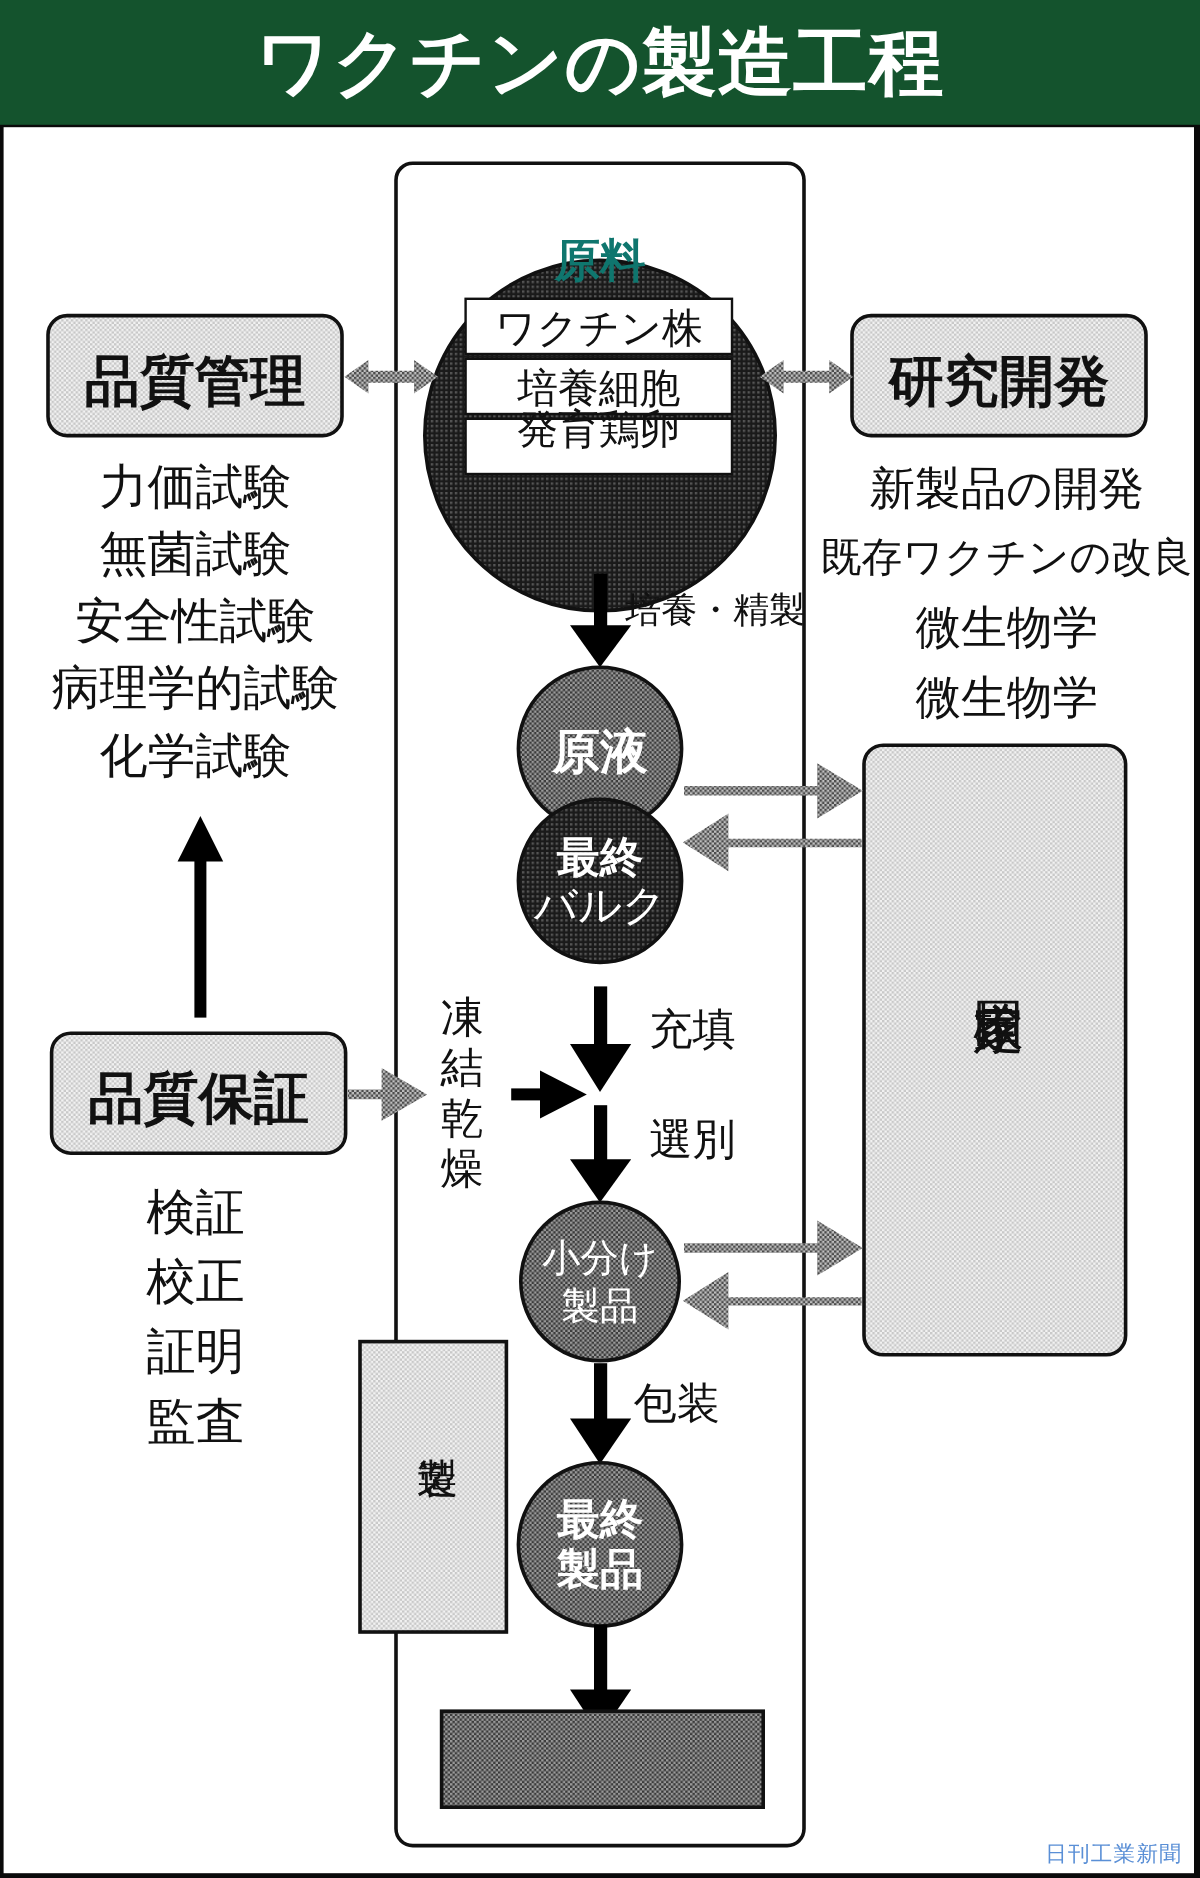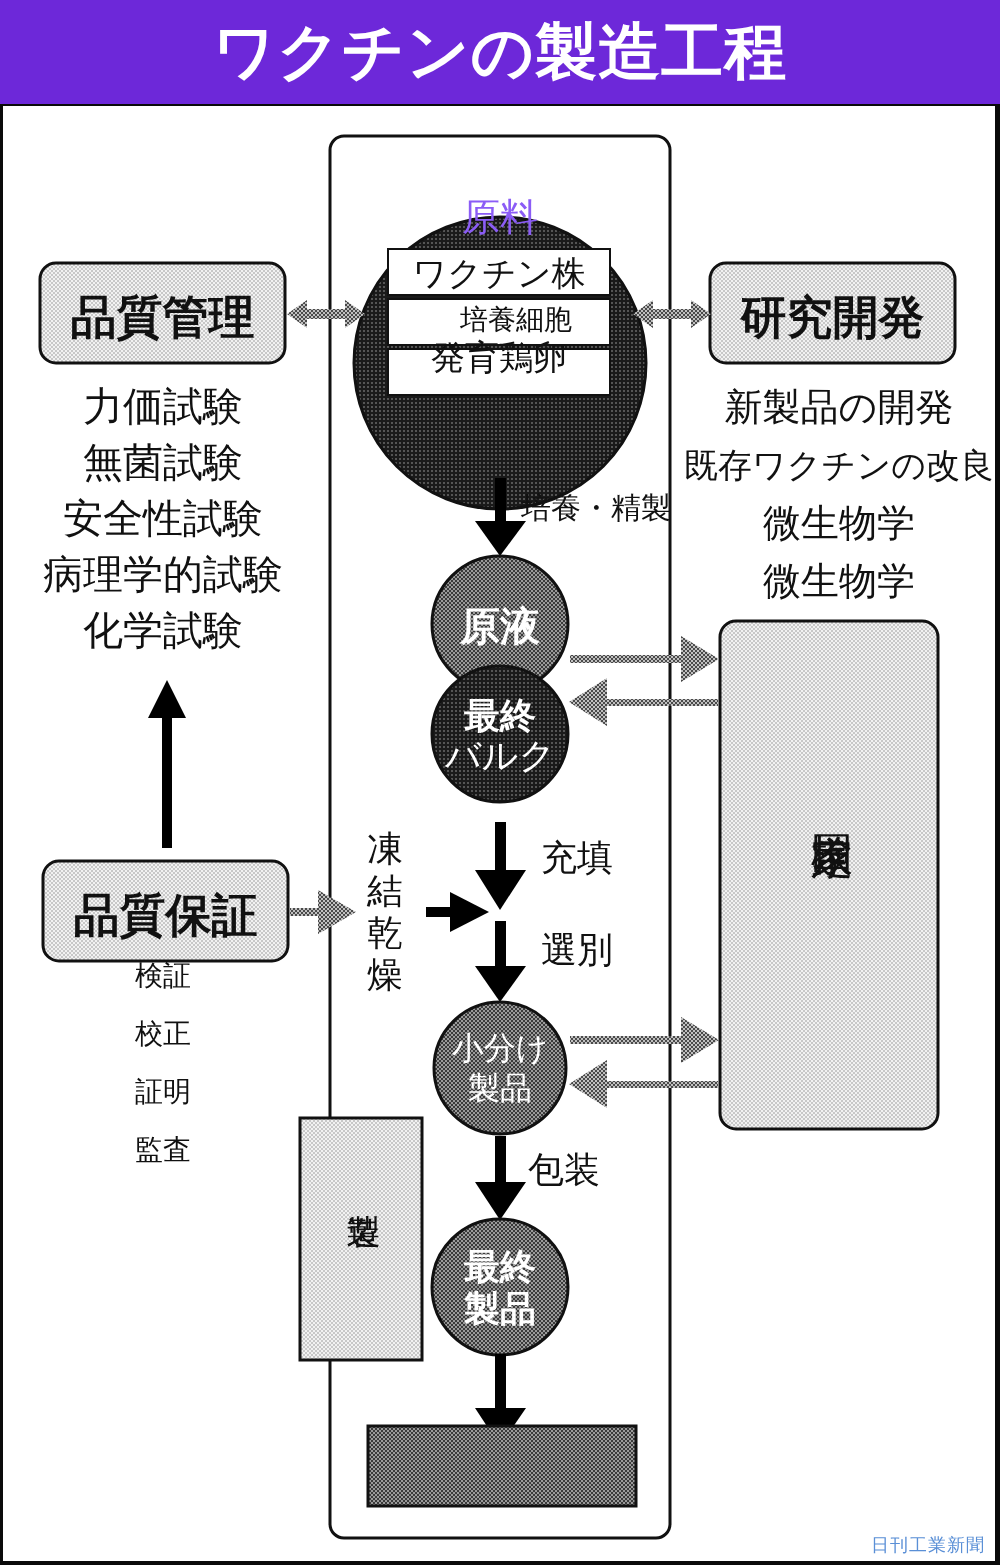--- a/index.html
+++ b/index.html
@@ -1,19 +1,19 @@
 <!DOCTYPE html>
 <html><head>
 <meta charset="utf-8">
 <style>
   html, body { margin: 0; padding: 0; background: #222; }
   body { width: 1000px; height: 1565px; position: relative; overflow: hidden;
          font-family: "DejaVu Sans", "Liberation Sans", sans-serif; }
   #frame { position: absolute; left: 0; top: 0; width: 1000px; height: 1565px; background: #0a0a0a; }
-  #title-bar { position: absolute; left: 0; top: 0; width: 1000px; height: 104px; background: #6d28d9;
+  #title-bar { position: absolute; left: 0; top: 0; width: 1000px; height: 104px; background: #14532d;
                display: flex; align-items: center; justify-content: center; }
   #title-text { color: #fff; font-size: 62px; font-weight: bold; letter-spacing: 1px; }
   #canvas { position: absolute; left: 3px; top: 106px; width: 992px; height: 1455px; background: #fff; }
   svg { position: absolute; left: 0; top: 0; }
   .txt { position: absolute; color: #111; text-align: center; white-space: nowrap; }
   .list-line { display: block; }
   .watermark { position: absolute; right: 10px; bottom: 4px; color: #5a8fd6; font-size: 18px; letter-spacing: 1px; }
 </style>
 </head>
 <body>
@@ -126,23 +126,23 @@
       <circle cx="497" cy="1181" r="68" fill="url(#dots-mid)" stroke="#111" stroke-width="3"></circle>
 
       <g fill="#000">
         <rect x="492" y="1248" width="11" height="60"></rect>
         <polygon points="472,1302 523,1302 497,1340"></polygon>
       </g>
 
       <rect x="365" y="1320" width="268" height="80" fill="url(#dots-mid)" stroke="#111" stroke-width="3"></rect>
     </svg>
 
-    <div class="txt" style="left:437px; top:86px; width:120px; font-size:38px; font-weight:normal; color:#8b5cf6;">原料</div>
+    <div class="txt" style="left:437px; top:86px; width:120px; font-size:38px; font-weight:bold; color:#0f766e;">原料</div>
     <div class="txt" style="left:385px; top:145px; width:222px; font-size:34px;">ワクチン株</div>
-    <div class="txt" style="left:402px; top:195px; width:222px; font-size:28px;">培養細胞</div>
+    <div class="txt" style="left:385px; top:195px; width:222px; font-size:34px;">培養細胞</div>
     <div class="txt" style="left:385px; top:229px; width:222px; font-size:34px;">発育鶏卵</div>
 
     <div class="txt" style="left:37px; top:181px; width:245px; font-size:46px; font-weight:bold;">品質管理</div>
     <div class="txt" style="left:0px; top:272px; width:320px; font-size:40px; line-height:56px;">
       <span class="list-line">力価試験</span>
       <span class="list-line">無菌試験</span>
       <span class="list-line">安全性試験</span>
       <span class="list-line">病理学的試験</span>
       <span class="list-line">化学試験</span>
     </div>
@@ -169,21 +169,21 @@
     <div class="txt" style="left:538px; top:728px; font-size:36px;">充填</div>
     <div class="txt" style="left:360px; top:722px; width:44px; font-size:36px; line-height:42px;">
       <span class="list-line">凍</span>
       <span class="list-line">結</span>
       <span class="list-line">乾</span>
       <span class="list-line">燥</span>
     </div>
     <div class="txt" style="left:538px; top:820px; font-size:36px;">選別</div>
 
     <div class="txt" style="left:40px; top:779px; width:245px; font-size:46px; font-weight:bold;">品質保証</div>
-    <div class="txt" style="left:100px; top:841px; width:120px; font-size:28px; line-height:58px;">
+    <div class="txt" style="left:100px; top:875px; width:120px; font-size:41px; line-height:58px;">
       <span class="list-line">検証</span>
       <span class="list-line">校正</span>
       <span class="list-line">証明</span>
       <span class="list-line">監査</span>
     </div>
 
     <div class="txt" style="left:437px; top:922px; width:120px; font-size:32px; font-weight:normal; color:#fff; line-height:40px;">
       <span class="list-line">小分け</span>
       <span class="list-line">製品</span>
     </div>

